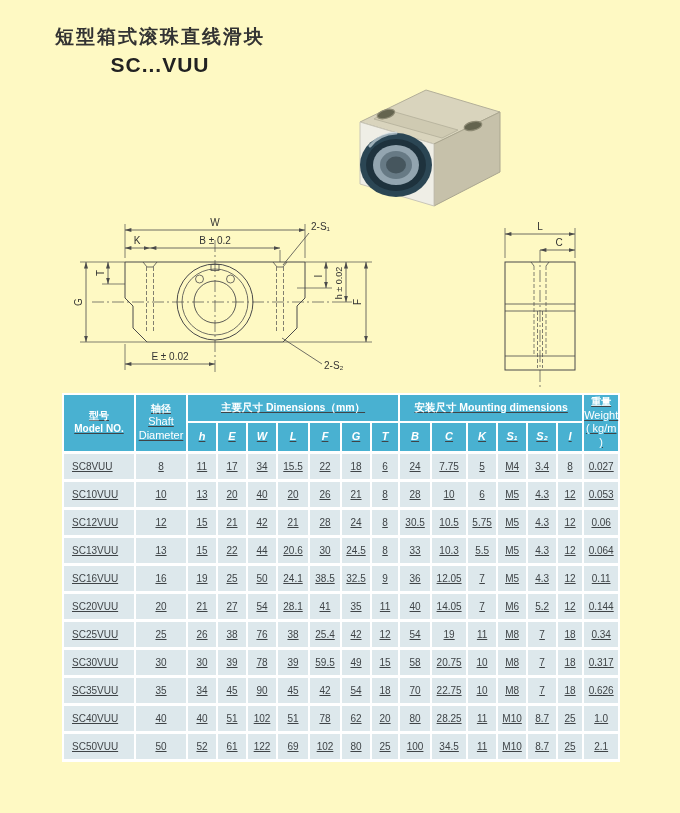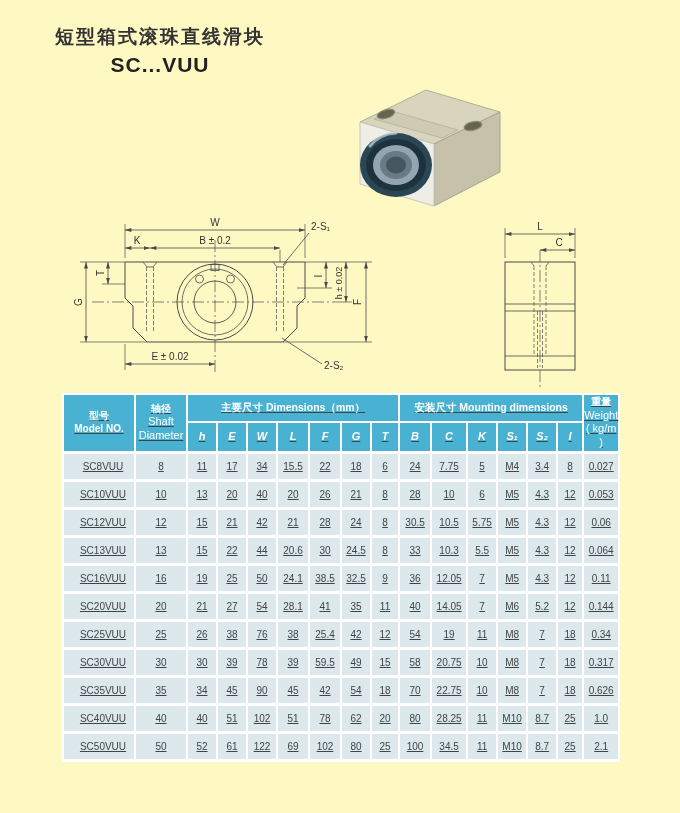--- a/index.html
+++ b/index.html
@@ -28,21 +28,21 @@
     border:2px solid #fff;padding:1px 0;line-height:1.25;
   }
   .spec-table th.group{height:22px;font-size:10.5px;}
   .spec-table th.sub{height:24px;font-style:italic;font-size:11px;}
   .spec-table th.side{font-size:10px;}
   .spec-table td{
     background:var(--row-bg,#dde8ec);border:2px solid #fff;
     border-top-width:3px;border-bottom-width:3px;
     text-align:center;height:25px;padding:0;
   }
-  .spec-table td.model{text-align:center;padding-left:8px;}
+  .spec-table td.model{text-align:left;padding-left:8px;}
   .w-small{font-weight:normal;font-size:11px;}
 </style>
 </head>
 <body>
 
 <div class="page">
 
   <div class="title-block">
     <div class="title-zh">短型箱式滚珠直线滑块</div>
     <div class="model-code">SC...VUU</div>

